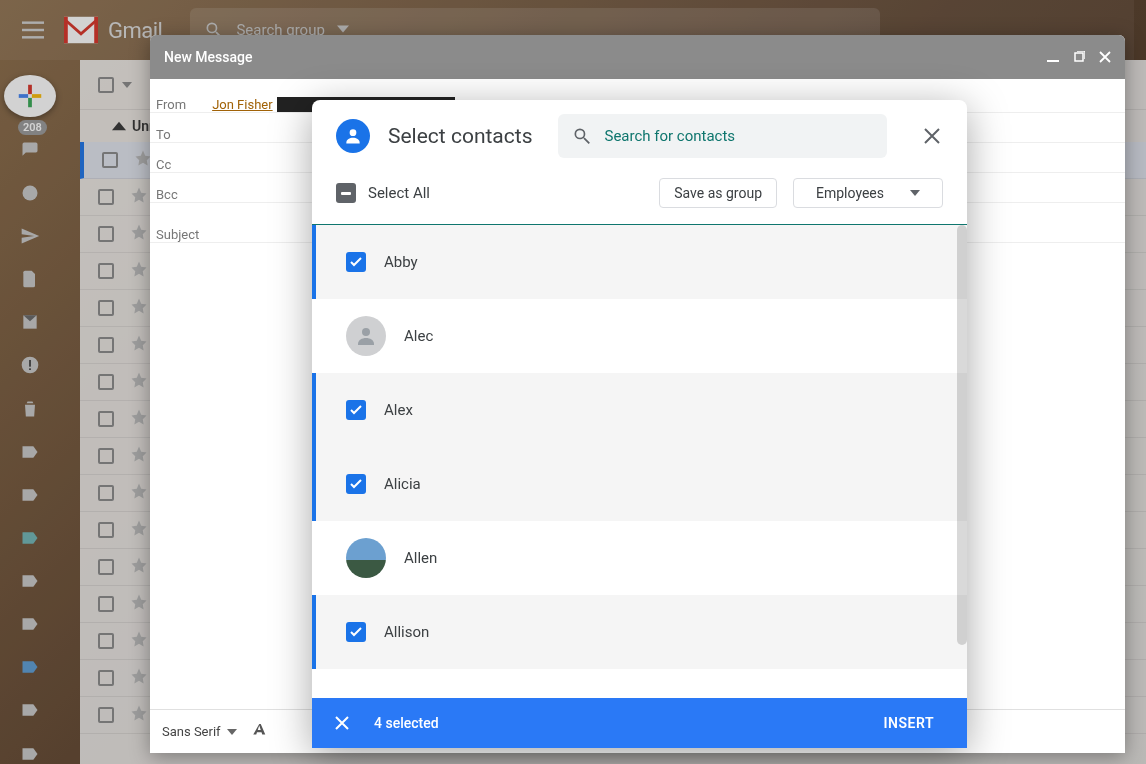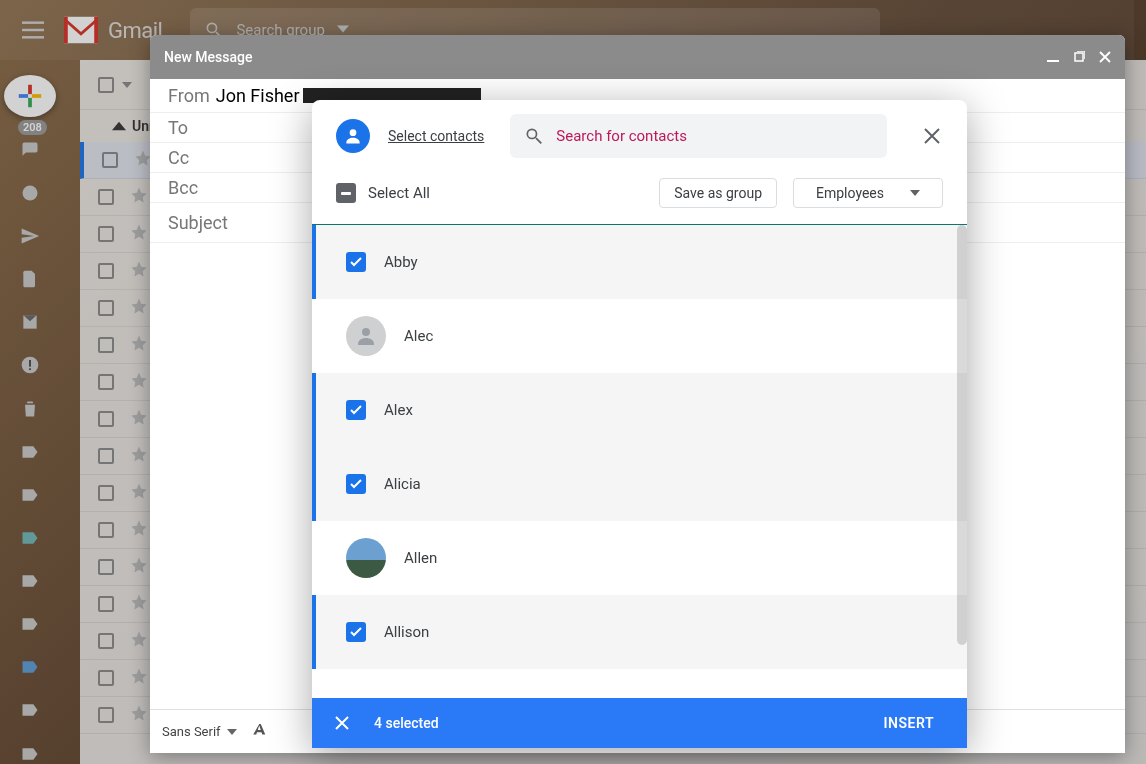--- a/index.html
+++ b/index.html
@@ -37,40 +37,40 @@
   .ml-row { height:37px; display:flex; align-items:center; border-bottom:1px solid rgba(0,0,0,0.07); padding:0 18px; }
   .ml-row.first{border-left:4px solid #1a73e8; background:rgba(210,226,255,0.4);}
   .star { margin-left:16px; }
   .star svg{width:18px;height:18px;fill:#bbb;}
 
   
   .compose { position:absolute; left:150px; top:35px; width:975px; height:718px; background:#fff; box-shadow:0 4px 20px rgba(0,0,0,0.35); border-radius:6px 6px 0 0; overflow:hidden; display:flex; flex-direction:column; }
   .compose-hdr { height:44px; background:#8b8b8b; color:#fff; display:flex; align-items:center; padding:0 14px; font-size:14px; font-weight:500; }
   .compose-hdr .ctrls { margin-left:auto; display:flex; gap:14px; }
   .compose-hdr .ctrls svg { width:12px; height:12px; fill:#fff; }
-  .field-row { display:flex; align-items:center; padding:0 18px; font-size:18px; color:#777; border-bottom:1px solid #eee; }
+  .field-row { display:flex; align-items:flex-end; padding:0 6px; font-size:13px; color:#777; border-bottom:1px solid #eee; }
   .field-row.from { height:34px; }
   .field-row.small { height:30px; }
-  .from-val { margin-left:6px; color:#000000; }
+  .from-val { margin-left:26px; color:#a16207;text-decoration:underline; }
   .from-redact { width:178px; height:15px; background:#222; margin-left:4px; }
   .compose-spacer { flex:1; }
   .compose-toolbar { height:44px; border-top:1px solid #e0e0e0; display:flex; align-items:center; padding:0 12px; gap:14px; }
   .font-select { display:flex; align-items:center; font-size:13px; color:#444; gap:6px; }
   .font-select svg{width:10px;height:10px;fill:#666;}
   .tool-ic svg{width:18px;height:18px;fill:#555;}
 
   
   .dialog { position:absolute; left:312px; top:100px; width:655px; height:648px; background:#fff; border-radius:8px; box-shadow:0 8px 40px rgba(0,0,0,0.35); display:flex; flex-direction:column; }
   .dlg-top { display:flex; align-items:center; gap:18px; padding:14px 20px 14px 24px; }
   .dlg-pic { width:34px; height:34px; border-radius:50%; background:#1a73e8; display:flex; align-items:center; justify-content:center; }
   .dlg-pic svg{width:20px;height:20px;fill:#fff;}
-  .dlg-title { font-size:14px; color:#3c4043;text-decoration:underline; }
+  .dlg-title { font-size:21px; color:#3c4043; }
   .dlg-search { flex:1; height:44px; background:#f1f3f4; border-radius:6px; display:flex; align-items:center; padding:0 14px; margin-left:8px; }
   .dlg-search svg{width:20px;height:20px;fill:#5f6368;}
-  .dlg-search span{margin-left:12px; color:#be185d; font-size:15px;}
+  .dlg-search span{margin-left:12px; color:#0f766e; font-size:15px;}
   .dlg-close { margin-left:12px; width:30px; height:30px; display:flex; align-items:center; justify-content:center; cursor:pointer; }
   .dlg-close svg{width:18px;height:18px;fill:#5f6368;}
   .dlg-bar { display:flex; align-items:center; padding:6px 24px 16px 24px; gap:16px; border-bottom:1px solid #0f766e; }
   .select-all { display:flex; align-items:center; gap:12px; font-size:15px; color:#3c4043; }
   .indet { width:20px; height:20px; background:#5f6368; border-radius:3px; display:flex; align-items:center; justify-content:center; }
   .indet::after{content:""; width:10px; height:3px; background:#fff; border-radius:1px;}
   .save-group { margin-left:auto; border:1px solid #dadce0; border-radius:4px; padding:6px 14px; font-size:14px; color:#3c4043; background:#fff; }
   .group-dd { border:1px solid #dadce0; border-radius:4px; padding:6px 22px; font-size:14px; color:#3c4043; display:flex; align-items:center; gap:26px; }
   .group-dd svg{width:10px;height:10px;fill:#5f6368;}
 

